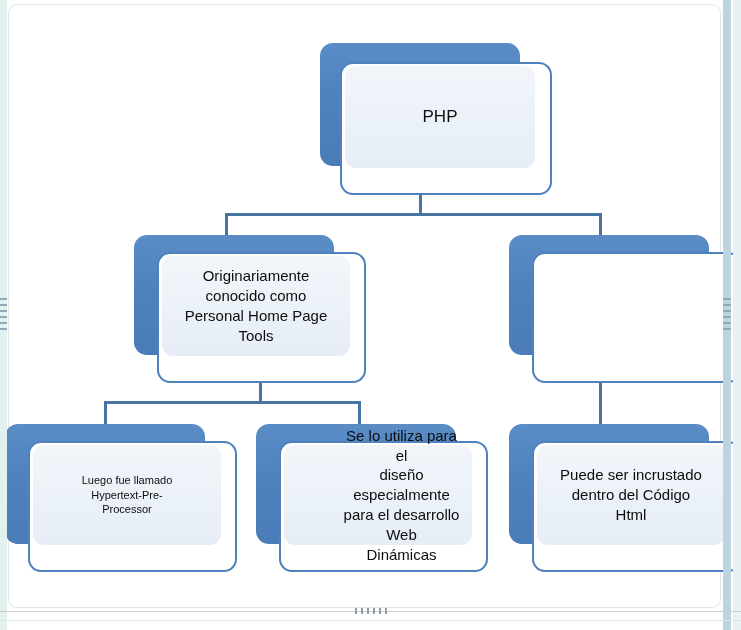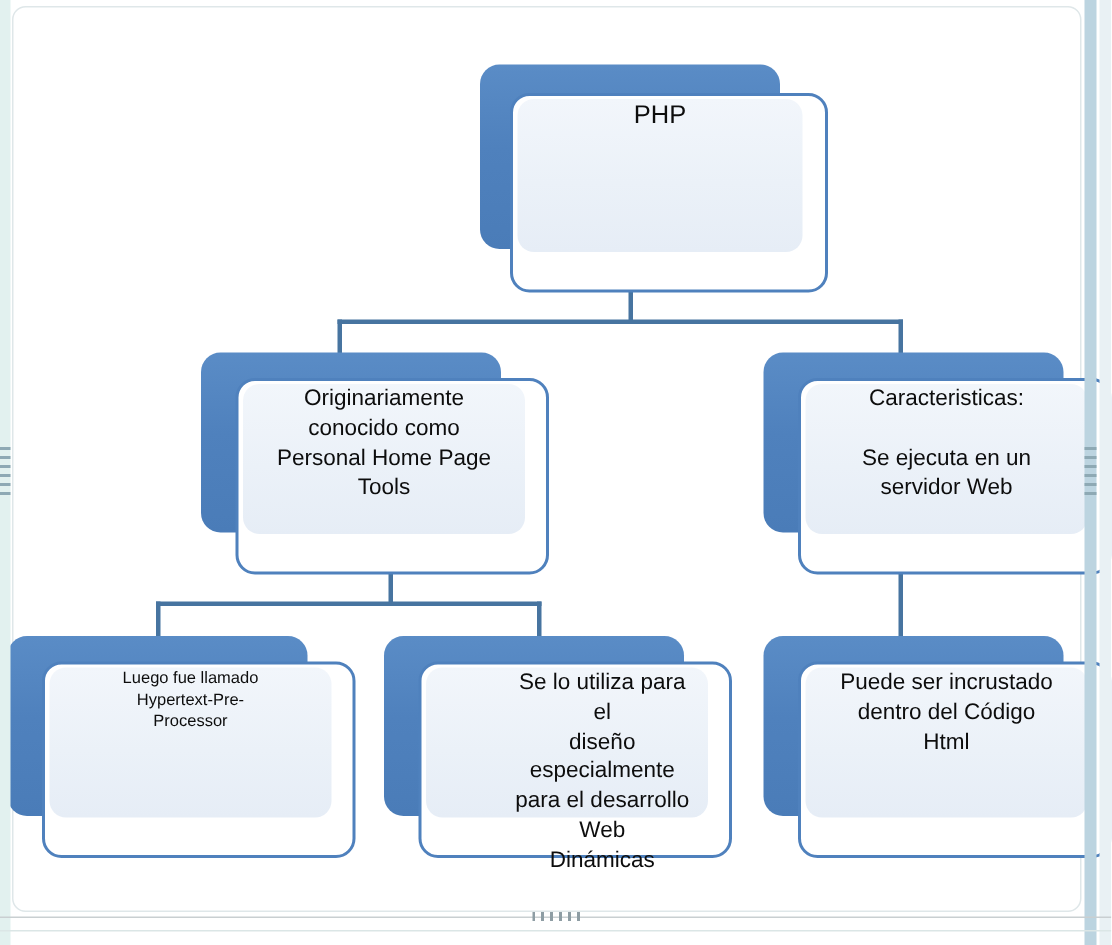--- a/index.html
+++ b/index.html
@@ -122,20 +122,21 @@
     border: 2px solid #4F81BD;
     border-radius: 13px;
     background: #ffffff;
     box-sizing: border-box;
   }
   .node .front-box {
     position: absolute;
     border-radius: 11px;
     background: linear-gradient(to bottom, #F2F6FB 0%, #EBF1F8 55%, #E6EDF6 100%);
     display: flex;
+    align-items: center;
     justify-content: center;
     box-sizing: border-box;
   }
   .node .label {
     color: #0d0d0d;
     text-align: center;
     line-height: 1.32;
     white-space: pre-line;
     padding: 0 8px;
     font-weight: 400;
@@ -182,26 +183,20 @@
       <div class="label" style="font-size:15px;">Originariamente
 conocido como
 Personal Home Page
 Tools</div>
     </div>
   </div>
 
   <div class="node" style="left:509px; top:235px; width:232px; height:148px;">
     <div class="back-blue" style="left:0px; top:0px; width:200px; height:120px;"></div>
     <div class="outline-box" style="left:23px; top:17px; width:209px; height:131px;"></div>
-    <div class="front-box" style="left:28px; top:21px; width:188px; height:100px;">
-      <div class="label" style="font-size:15px;">Caracteristicas:
-
-Se ejecuta en un
-servidor Web</div>
-    </div>
   </div>
 
   <div class="node" style="left:5px; top:424px; width:232px; height:148px;">
     <div class="back-blue" style="left:0px; top:0px; width:200px; height:120px;"></div>
     <div class="outline-box" style="left:23px; top:17px; width:209px; height:131px;"></div>
     <div class="front-box" style="left:28px; top:21px; width:188px; height:100px;">
       <div class="label" style="font-size:11px;">Luego fue llamado
 Hypertext-Pre-
 Processor</div>
     </div>

